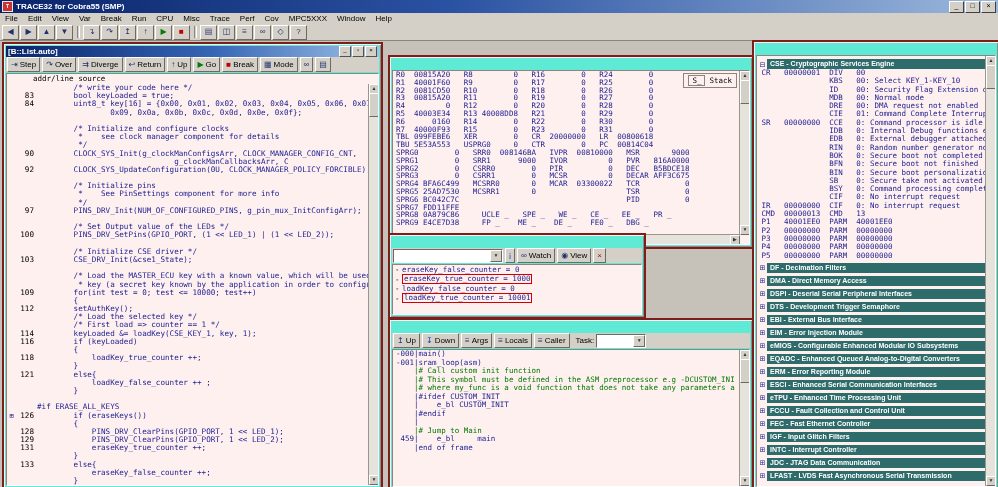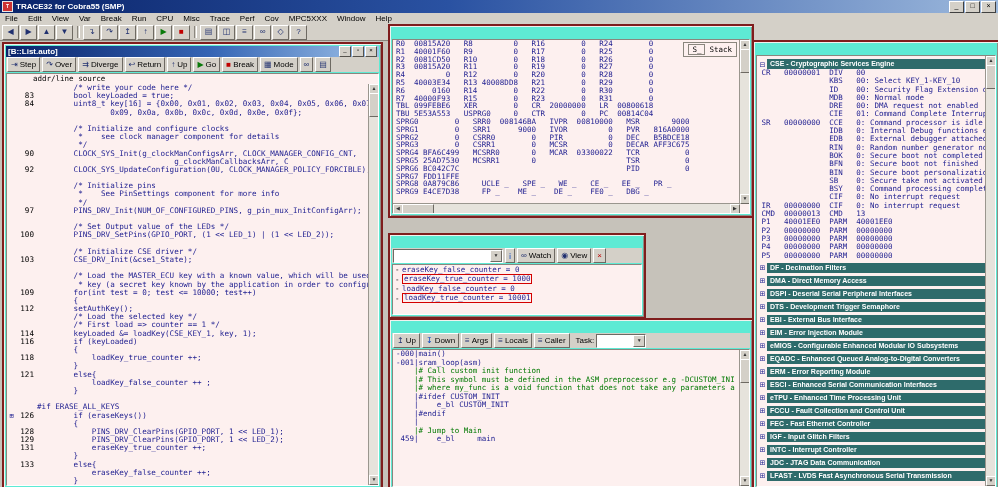--- a/index.html
+++ b/index.html
@@ -62,21 +62,21 @@
   #win-list{left:2px;top:42px;width:377px;height:444px;}
   #listwrap{position:absolute;left:2px;top:29px;right:2px;bottom:2px;}
   .listheader{position:absolute;left:0;top:0;right:9px;height:10px;font-family:"DejaVu Sans Mono","Liberation Mono",monospace;
     font-size:7.5px;line-height:10px;color:#000;padding-left:26px;background:#fdf0ef;}
   .listbody{position:absolute;left:0;top:10px;right:9px;bottom:0;overflow:hidden;}
   .cline{display:flex;height:8.2px;line-height:8.2px;font-family:"DejaVu Sans Mono","Liberation Mono",monospace;font-size:7.6px;}
   .gut{width:9px;flex:none;color:#1c1c8f;text-align:center;font-size:7px;}
   .lnum{width:18px;flex:none;text-align:right;padding-right:3px;color:#000;}
   .ltext{white-space:pre;color:#1c1c8f;}
   
-  #win-reg{left:388px;top:24px;width:362px;height:190px;}
+  #win-reg{left:388px;top:55px;width:362px;height:190px;}
   #regwrap{position:absolute;left:2px;top:13px;right:2px;bottom:2px;}
   #regbody{position:absolute;left:0;top:0;right:9px;bottom:9px;overflow:hidden;}
   .rline{font-family:"DejaVu Sans Mono","Liberation Mono",monospace;font-size:7.5px;line-height:7.8px;
     white-space:pre;color:#1c1c8f;padding-left:3px;}
   .stackbox{position:absolute;top:2px;right:12px;border:1px solid #8a867e;background:#fdf0ef;
     padding:1px 4px;font-family:"DejaVu Sans Mono","Liberation Mono",monospace;font-size:7.5px;color:#000;
     display:flex;gap:4px;align-items:center;}
   .schk{border:1px solid #8a867e;padding:0 3px;}
   
   #win-watch{left:388px;top:233px;width:254px;height:82px;}
@@ -616,20 +616,21 @@
           <div class="fline">-001|sram_loop(asm)</div>
           <div class="fline green">    |# Call custom init function</div>
           <div class="fline green">    |# This symbol must be defined in the ASM preprocessor e.g -DCUSTOM_INI</div>
           <div class="fline green">    |# where my_func is a void function that does not take any parameters a</div>
           <div class="fline">    |#ifdef CUSTOM_INIT</div>
           <div class="fline">    |    e_bl CUSTOM_INIT</div>
           <div class="fline">    |#endif</div>
           <div class="fline">    |</div>
           <div class="fline green">    |# Jump to Main</div>
           <div class="fline"> 459|    e_bl     main</div>
+          <div class="fline">    |end of frame</div>
         </div>
       <div class="vscroll">
         <span class="sarr top">▲</span>
         <span class="sthumb"></span>
         <span class="sarr bottom">▼</span>
       </div>
     </div>
   </div>
 
   <div class="win" id="win-per">

